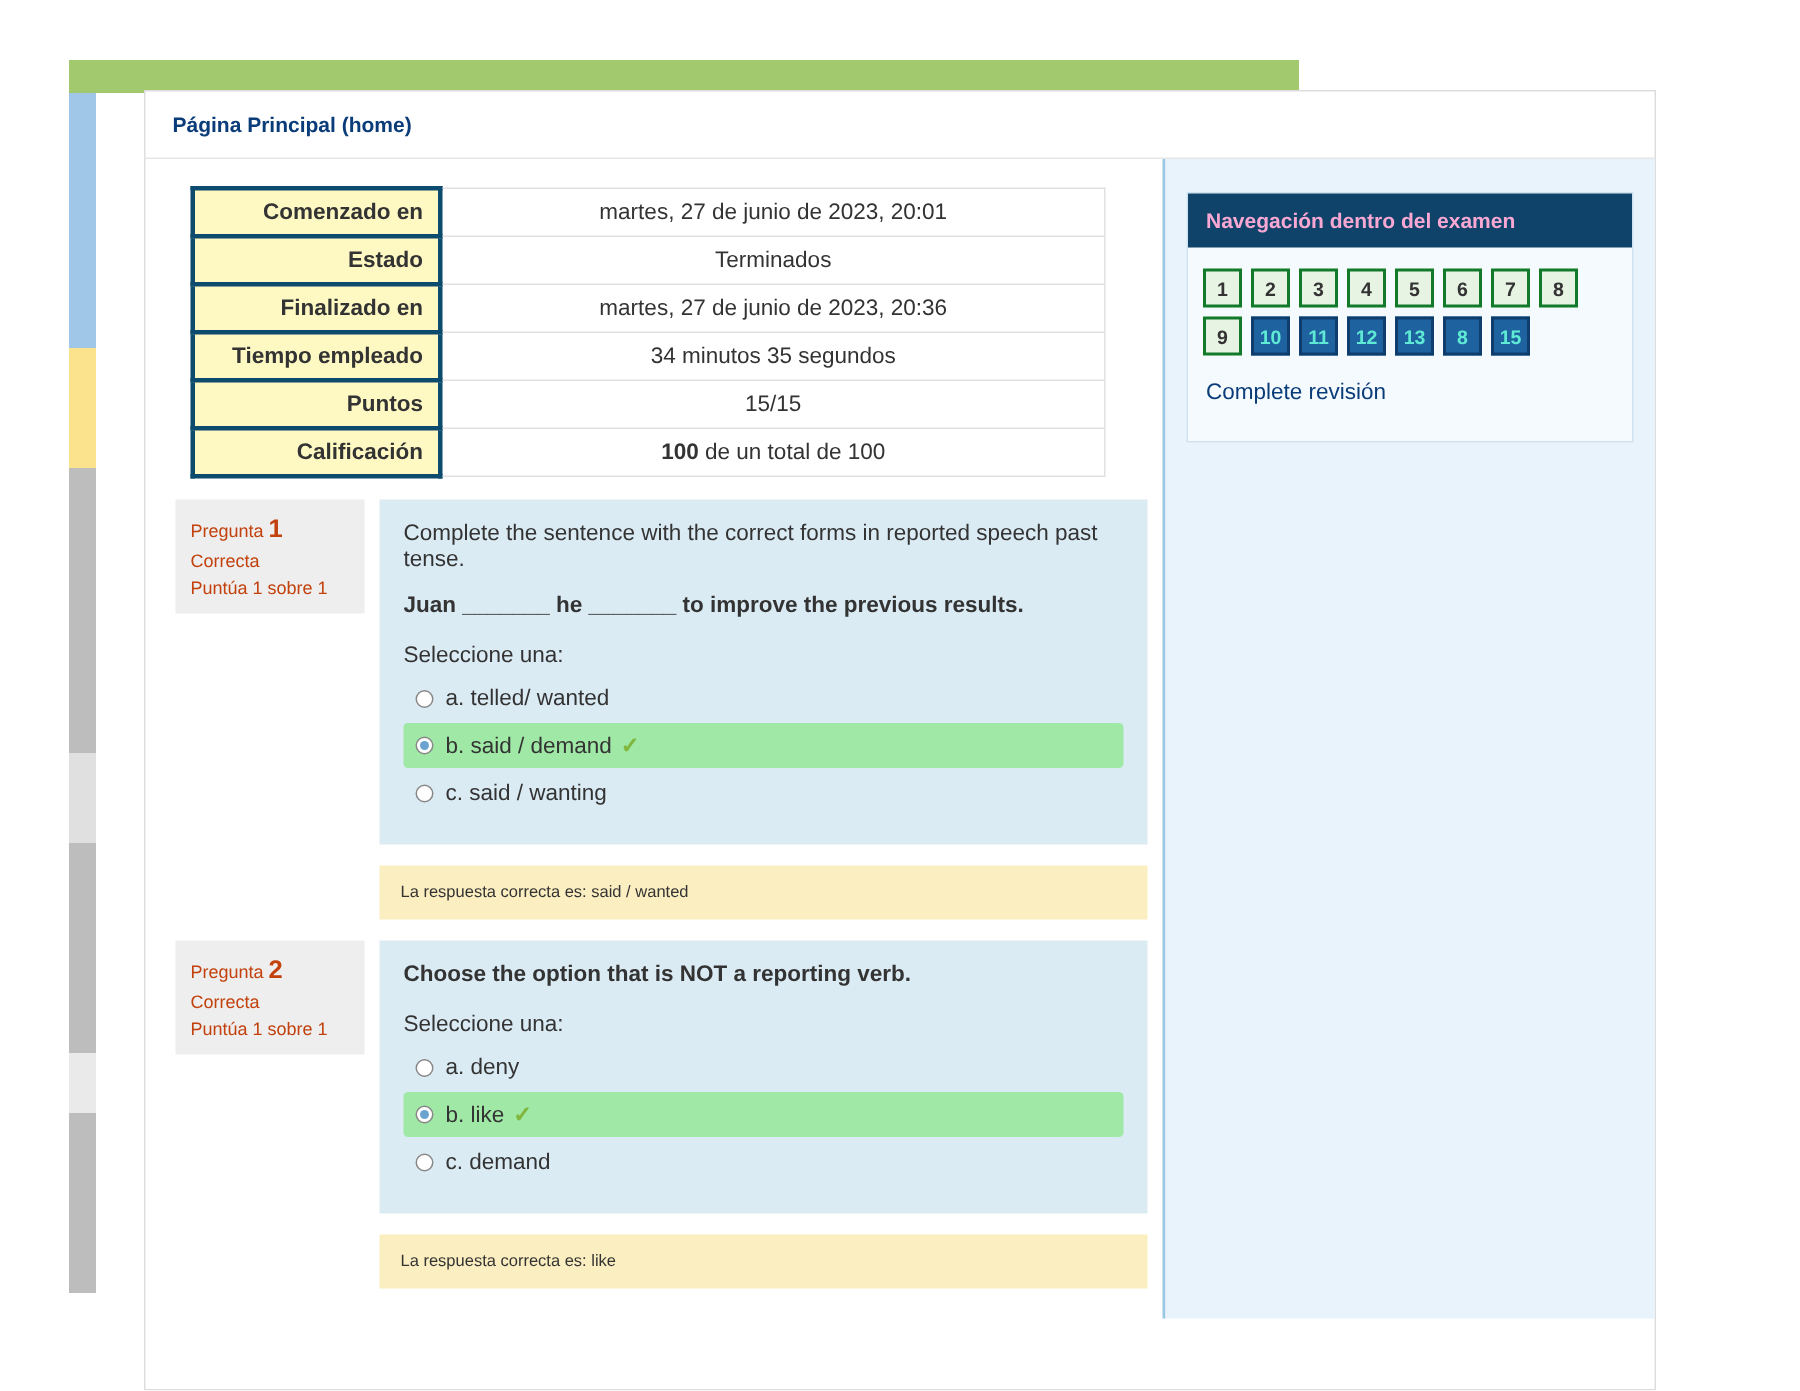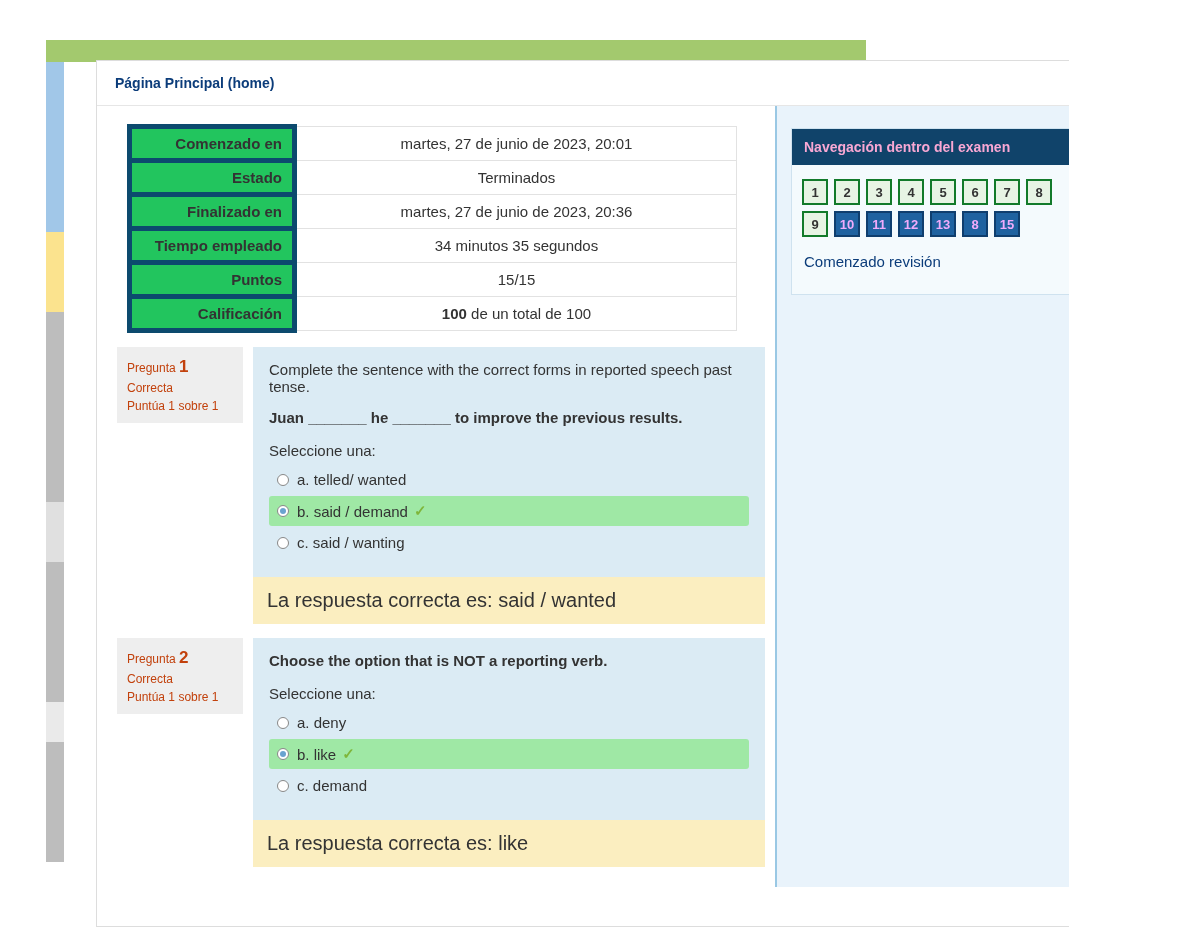--- a/index.html
+++ b/index.html
@@ -1,50 +1,50 @@
 <!DOCTYPE html>
 <html><head>
 <meta charset="utf-8">
 <style>
   * { box-sizing: border-box; margin: 0; padding: 0; }
   body { font-family: Arial, Helvetica, sans-serif; font-size: 14px; color: #333; background: #fff; width: 1200px; }
-  .stage { position: relative; width: 1069px; height: 927px; overflow: hidden; }
+  .stage { position: relative; width: 1200px; height: 927px; overflow: hidden; }
   .bg-stripes { position: absolute; left: 46px; top: 40px; width: 18px; height: 880px; }
   .stripe { width: 18px; }
   .panel-wrap { position: absolute; left: 96px; top: 60px; width: 1008px; height: 867px; border: 1px solid #ddd; background: #fff; }
   .top-green { position: absolute; left: 46px; top: 40px; width: 820px; height: 22px; background: #a3c96e; }
   .breadcrumb { padding: 14px 18px; color: #0b3c7a; font-weight: bold; font-size: 14px; border-bottom: 1px solid #e6e6e6; cursor: pointer; }
   .layout { display: flex; }
   .maincol { width: 680px; padding: 18px 10px 20px 20px; border-right: 2px solid #9ac8e4; }
   .sidecol { flex: 1; background: #e9f3fb; padding: 22px 14px 10px 14px; }
   table.summary { width: 610px; margin-left: 10px; margin-bottom: 14px; border-collapse: collapse; border: 1px solid #e2e2e2; }
-  table.summary th { background: #22c55e; font-weight: bold; text-align: right; padding: 6px 10px; width: 165px; font-size: 15px; border: 5px solid #0c4a6e; }
+  table.summary th { background: #fef9c3; font-weight: bold; text-align: right; padding: 6px 10px; width: 165px; font-size: 15px; border: 3px solid #0c4a6e; }
   table.summary td { padding: 6px 10px; font-size: 15px; border: 1px solid #e2e2e2; text-align: center; }
   .qrow { display: flex; margin-top: 14px; }
   .qinfo { width: 126px; background: #eeeeee; padding: 10px; font-size: 12px; color: #c2410c; margin-right: 10px; align-self: flex-start; }
   .qinfo .qtitle { font-size: 12px; margin-bottom: 4px; }
   .qinfo .qtitle b { font-size: 17px; font-weight: bold; }
   .qinfo .qstatus { font-size: 12px; margin-bottom: 4px; }
   .qinfo .qpts { font-size: 12px; }
   .qcontent { flex: 1; }
   .qbody { background: #dbebf4; padding: 14px 16px 18px 16px; font-size: 15px; }
   .qbody .prompt { margin-bottom: 14px; }
   .qbody .stem { font-weight: bold; margin-bottom: 16px; }
   .qbody .selone { margin-bottom: 6px; }
   .answer { padding: 6px 8px; margin-bottom: 2px; display: flex; align-items: center; border-radius: 3px; }
   .answer.correct { background: #9fe8a5; }
   .radio { width: 12px; height: 12px; border: 1px solid #888; border-radius: 50%; display: inline-block; margin-right: 8px; background: #fff; position: relative; }
   .radio.sel::after { content:""; position:absolute; width:6px; height:6px; background:#6aa3d0; border-radius:50%; left:2px; top:2px; }
   .check-icon { color: #7fb63b; margin-left: 6px; font-weight: bold; }
-  .feedback { background: #fbeec0; padding: 12px 14px; font-size: 20px; }
+  .feedback { background: #fbeec0; padding: 12px 14px; font-size: 11px; margin-top: 14px; }
   .navbox { border: 1px solid #cfe2ef; background: #f4fafd; padding: 0 0 14px 0; }
   .navhead { background: #10436a; color: #f9a8d4; font-weight: bold; padding: 10px 12px; font-size: 14px; }
   .navgrid { padding: 14px 10px 6px 10px; display: flex; flex-wrap: wrap; gap: 6px; }
   .navbtn { width: 26px; height: 26px; border: 2px solid #127a2a; background: #e7f4e4; font-size: 13px; font-weight: bold; display: flex; align-items: center; justify-content: center; cursor: pointer; }
-  .navbtn.row2 { border-color: #0f3e6e; background: #1f62a0; color: #f0abfc; }
+  .navbtn.row2 { border-color: #0f3e6e; background: #1f62a0; color: #5eead4; }
   .finalizar { display: block; padding: 10px 12px; color: #0b3c7a; font-size: 15px; cursor: pointer; }
 </style>
 </head>
 <body>
 
 <div class="stage">
   <div class="top-green"></div>
 
   <div class="bg-stripes" id="stripes">
       <div class="stripe" style="background: rgb(163, 201, 110); height: 22px;"></div>
@@ -163,18 +163,18 @@
               <div class="navbtn">7</div>
               <div class="navbtn">8</div>
               <div class="navbtn">9</div>
               <div class="navbtn row2">10</div>
               <div class="navbtn row2">11</div>
               <div class="navbtn row2">12</div>
               <div class="navbtn row2">13</div>
               <div class="navbtn row2">8</div>
               <div class="navbtn row2">15</div>
             </div>
-          <a class="finalizar">Comenzado revisión</a>
+          <a class="finalizar">Complete revisión</a>
         </div>
       </div>
     </div>
   </div>
 </div>
 
 </body></html>

